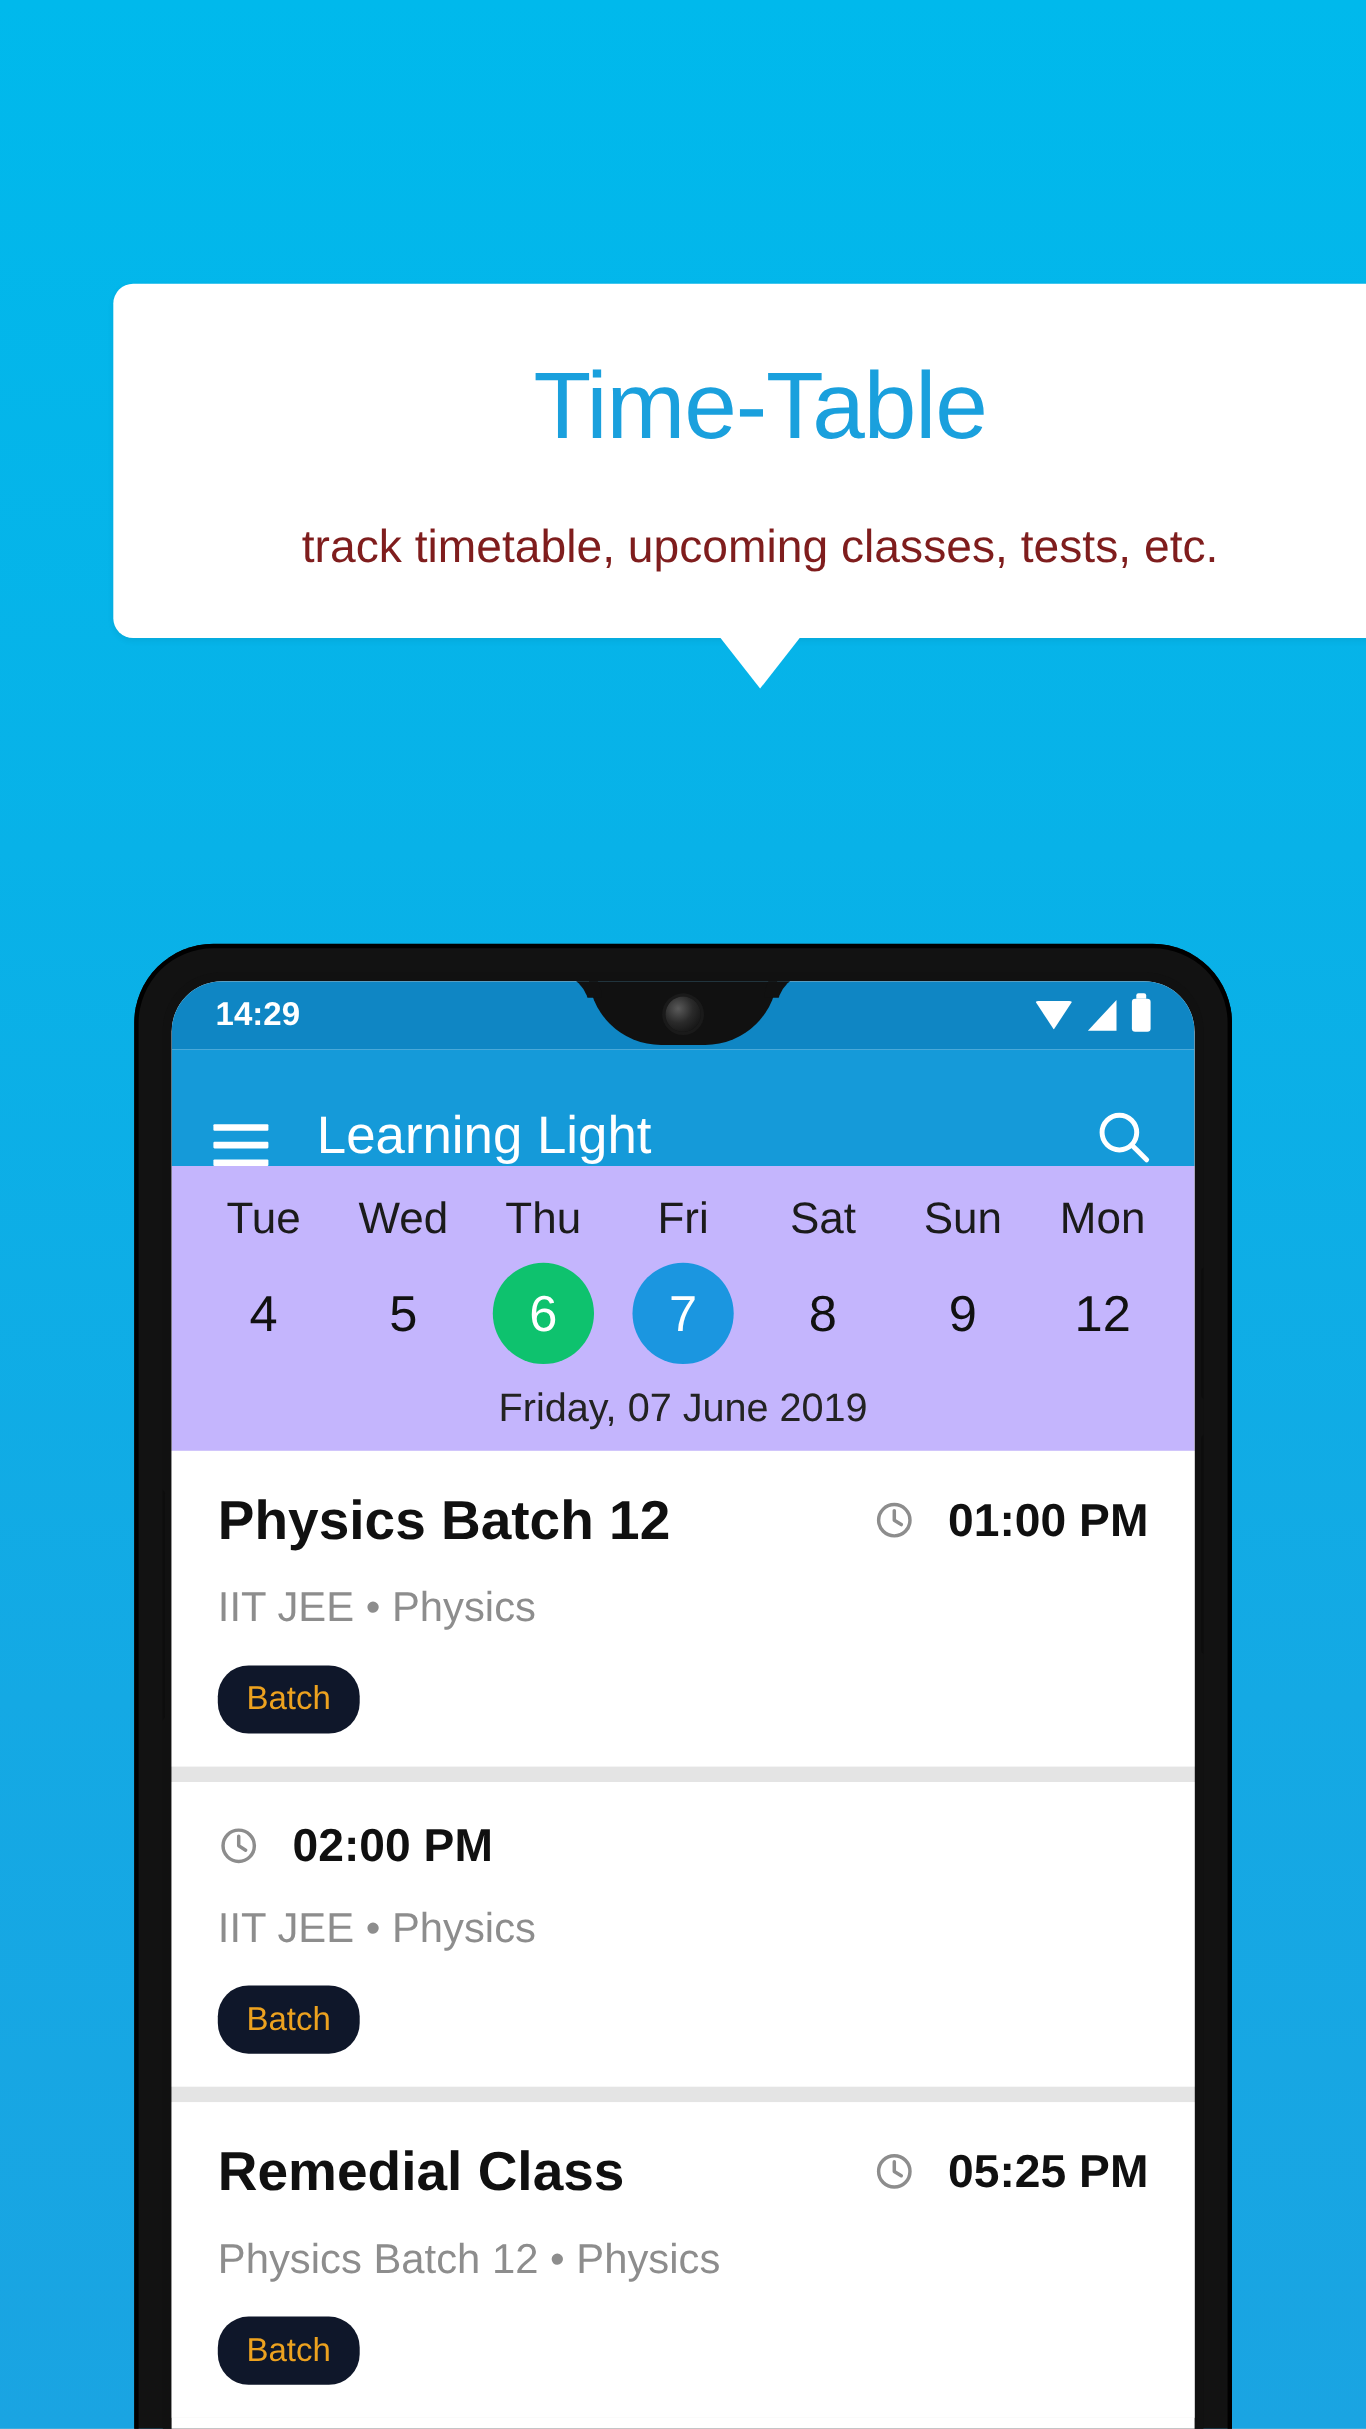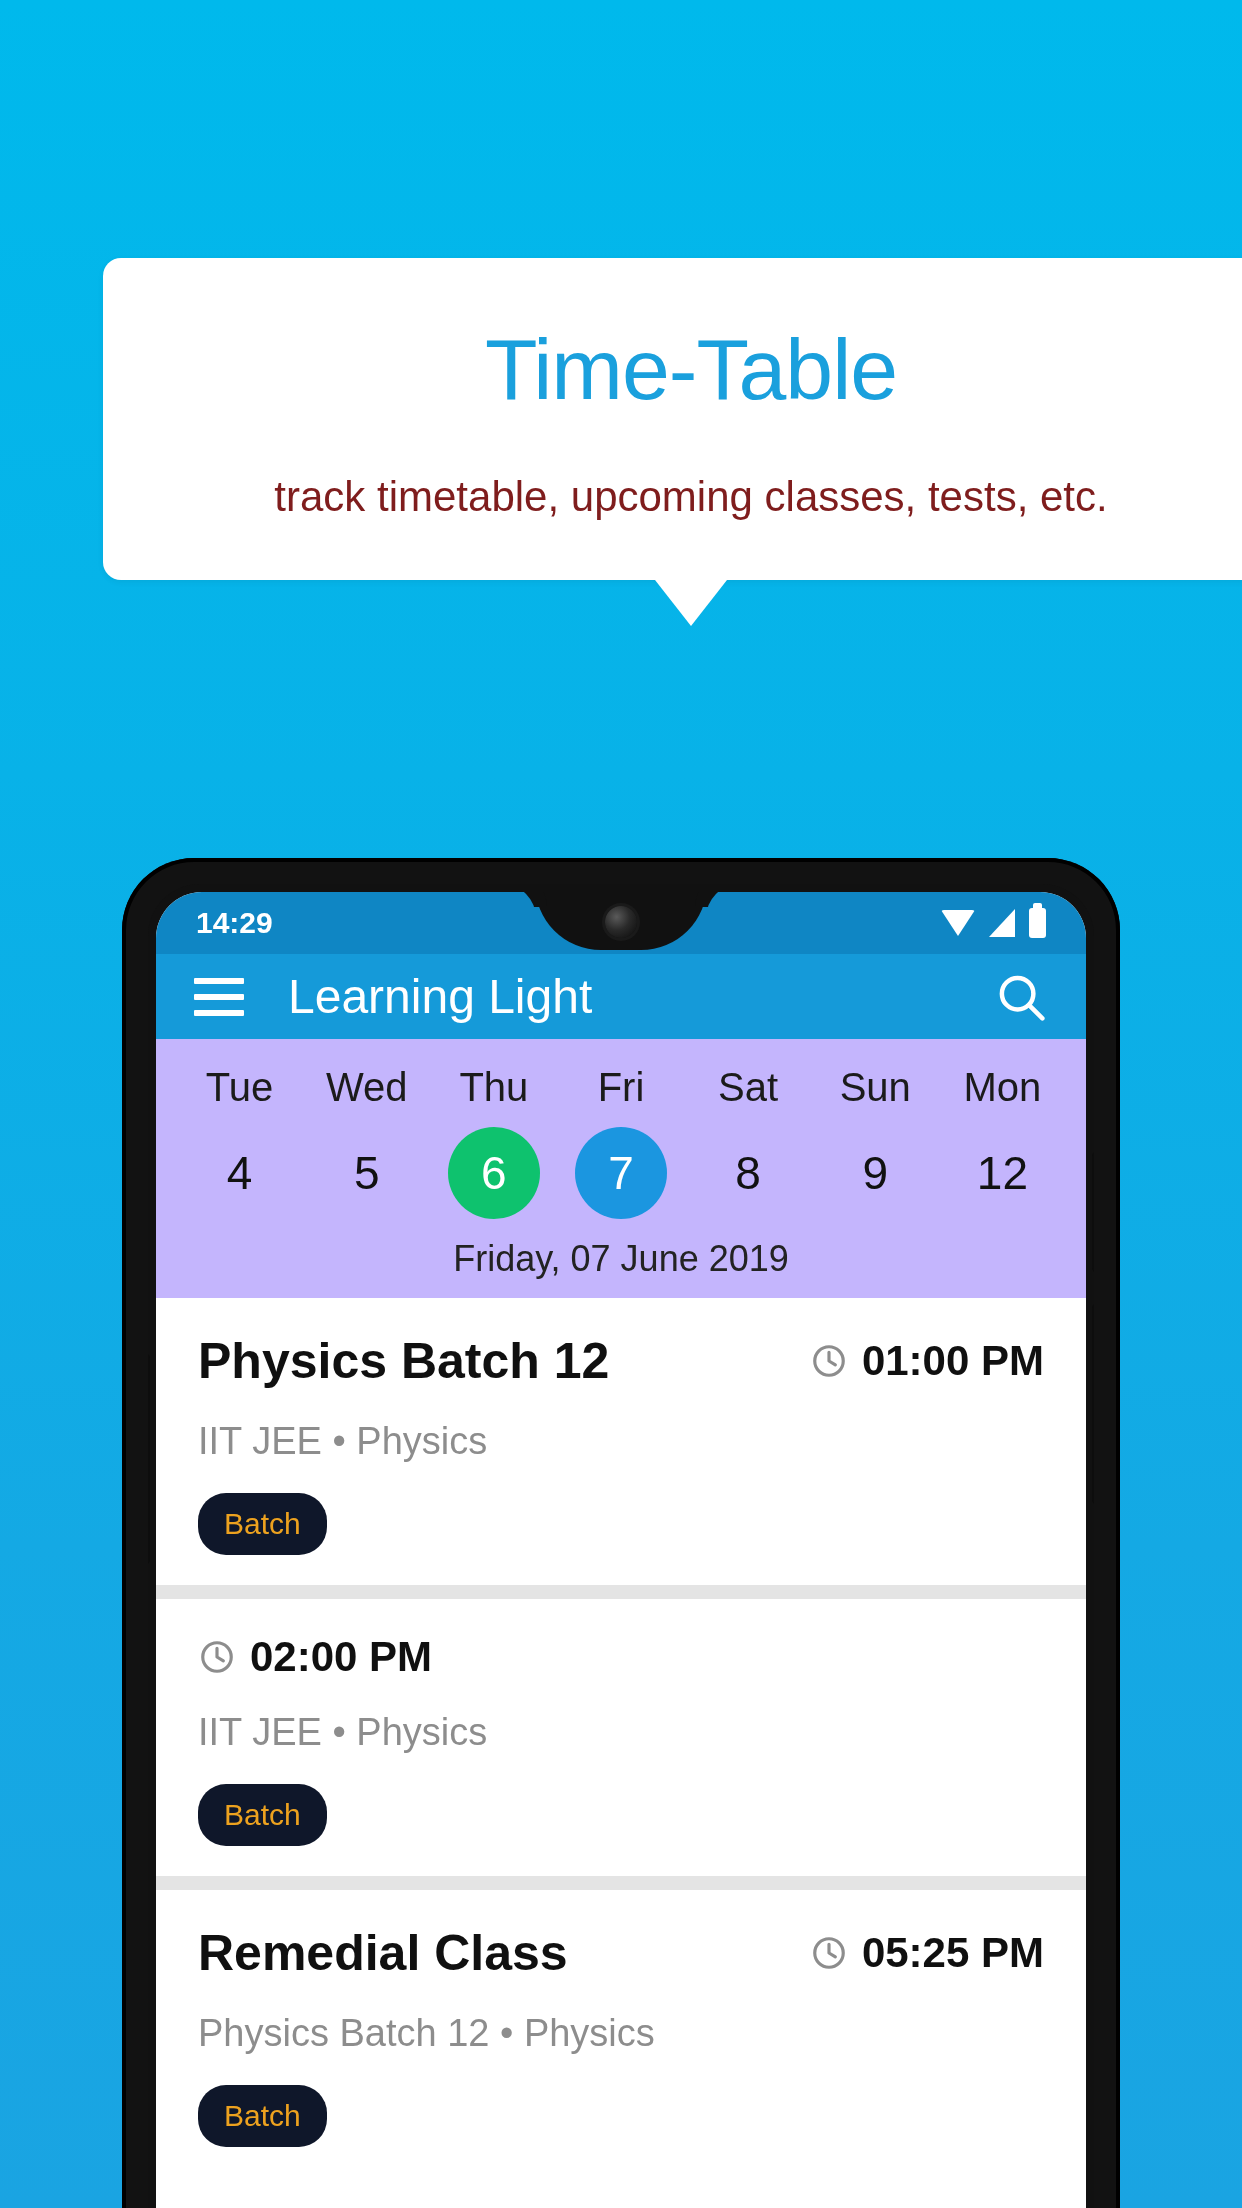--- a/index.html
+++ b/index.html
@@ -155,24 +155,24 @@
     content:"";
     position:absolute;
     top:-5px; left:4px;
     width:9px; height:5px;
     background:#ffffff;
     border-radius:2px 2px 0 0;
   }
 
   
   .appbar {
-    height:85px;
+    height:106px;
     background:#159ad9;
     display:flex;
-    align-items:center;
+    align-items:flex-end;
     padding:0 38px;
   }
   .hamburger {
     width:50px;
     display:flex;
     flex-direction:column;
     justify-content:center;
     gap:10px;
     cursor:pointer;
   }
@@ -248,21 +248,21 @@
     justify-content:space-between;
   }
   .card-title {
     font-size:50px;
     font-weight:bold;
     color:#101010;
   }
   .card-time-wrap {
     display:flex;
     align-items:center;
-    gap:14px;
+    gap:30px;
   }
   .clock-icon { width:38px; height:38px; }
   .card-time {
     font-size:42px;
     font-weight:bold;
     color:#101010;
   }
   .card-sub {
     margin-top:30px;
     font-size:38px;

